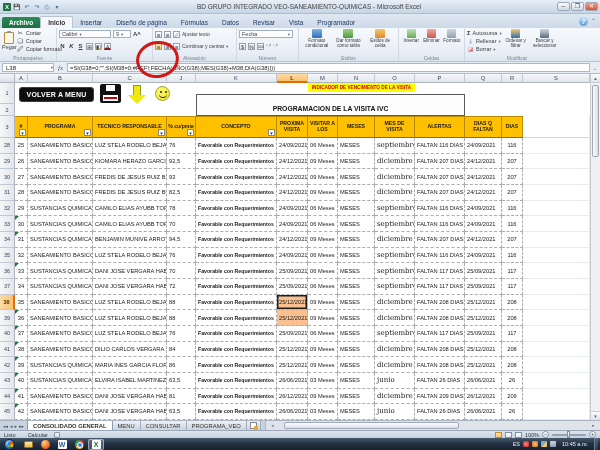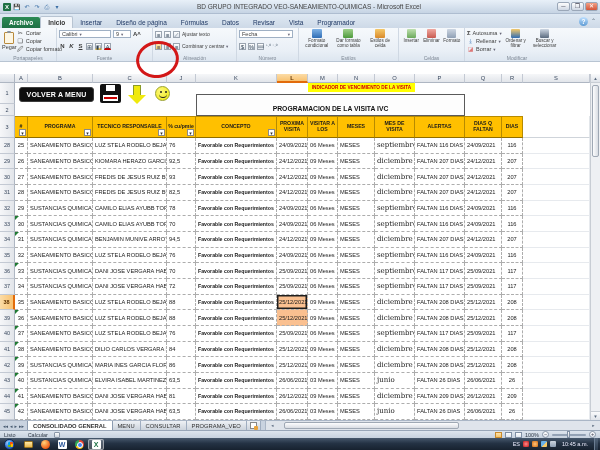--- a/index.html
+++ b/index.html
@@ -365,20 +365,29 @@
           <div class="stackbtn" style="width:30px">
             <span class="bico" style="width:9px;background:linear-gradient(#cdd6e2,#5a6a7e)"></span>
             <span class="lbl2">Buscar y seleccionar</span>
           </div>
         </div>
       </div>
       <div class="gname">Modificar</div>
     </div>
   </div>
 
+  <div class="fbar">
+    <div class="namebox">
+        <span>L38</span>
+        <span class="dna">▾</span>
+      </div>
+    <span class="fx">fx</span>
+    <div class="finput">=SI(G38=0;"";SI(M38=0;#REF!;FECHA(AÑO(G38);MES(G38)+M38;DIA(G38))))</div>
+    <div class="fexp">⌄</div>
+  </div>
 
   <div class="redcircle"></div>
 
   <div class="grid">
     <div class="colstrip">
       <div class="corner"></div>
       <div class="cols">
           <div class="colL" style="width: 13px;">A</div>
           <div class="colL" style="width: 65px;">B</div>
           <div class="colL" style="width: 74px;">C</div>

